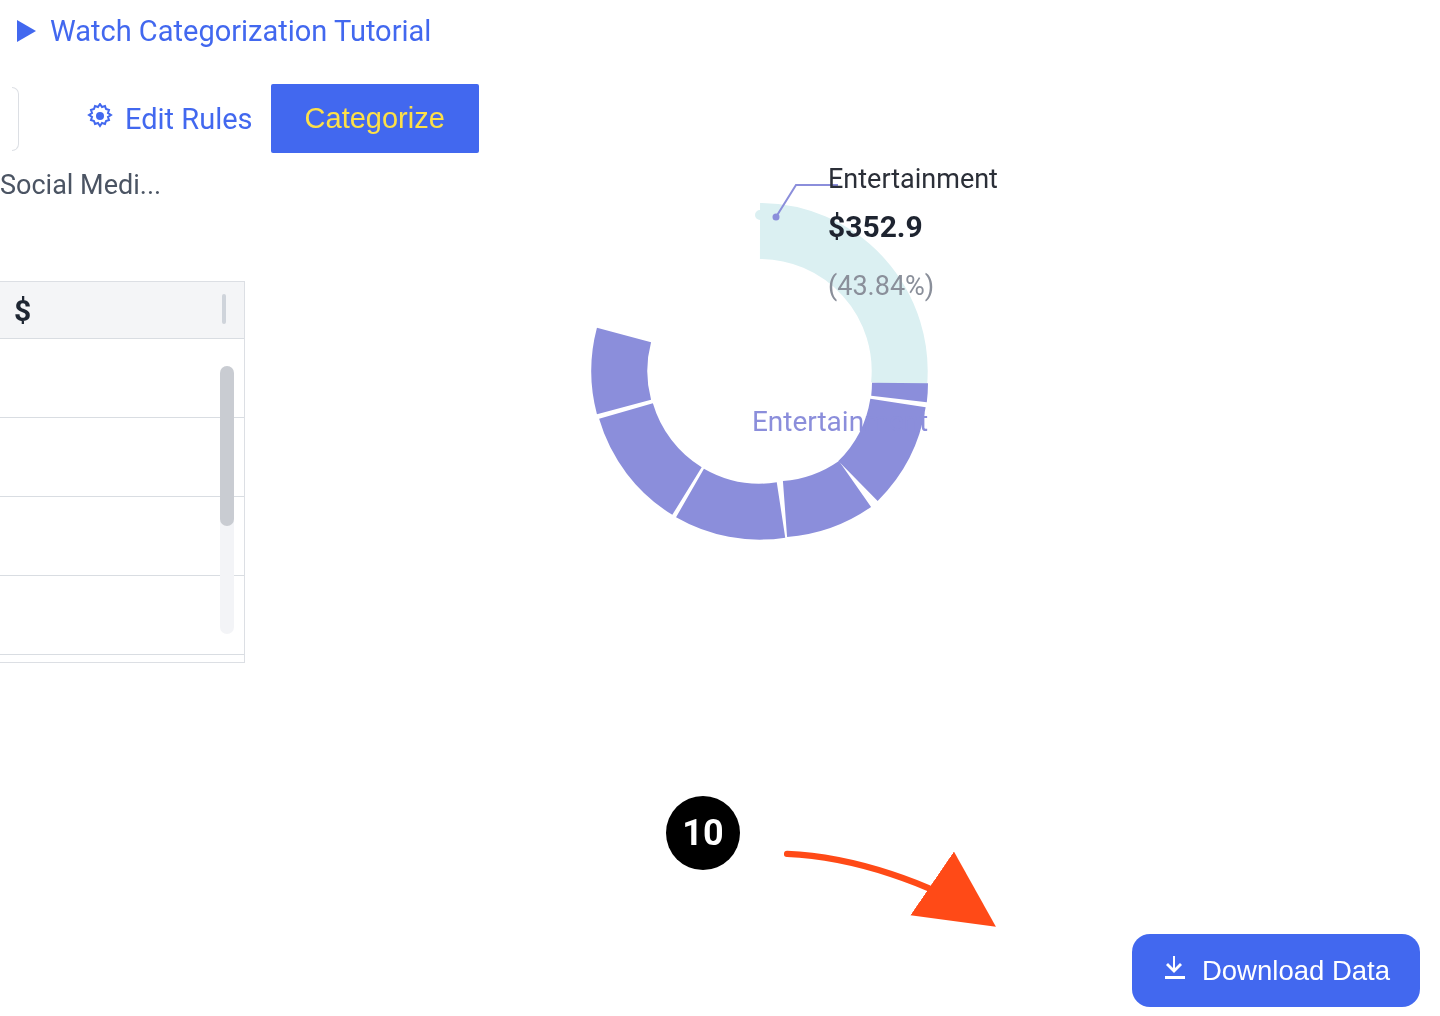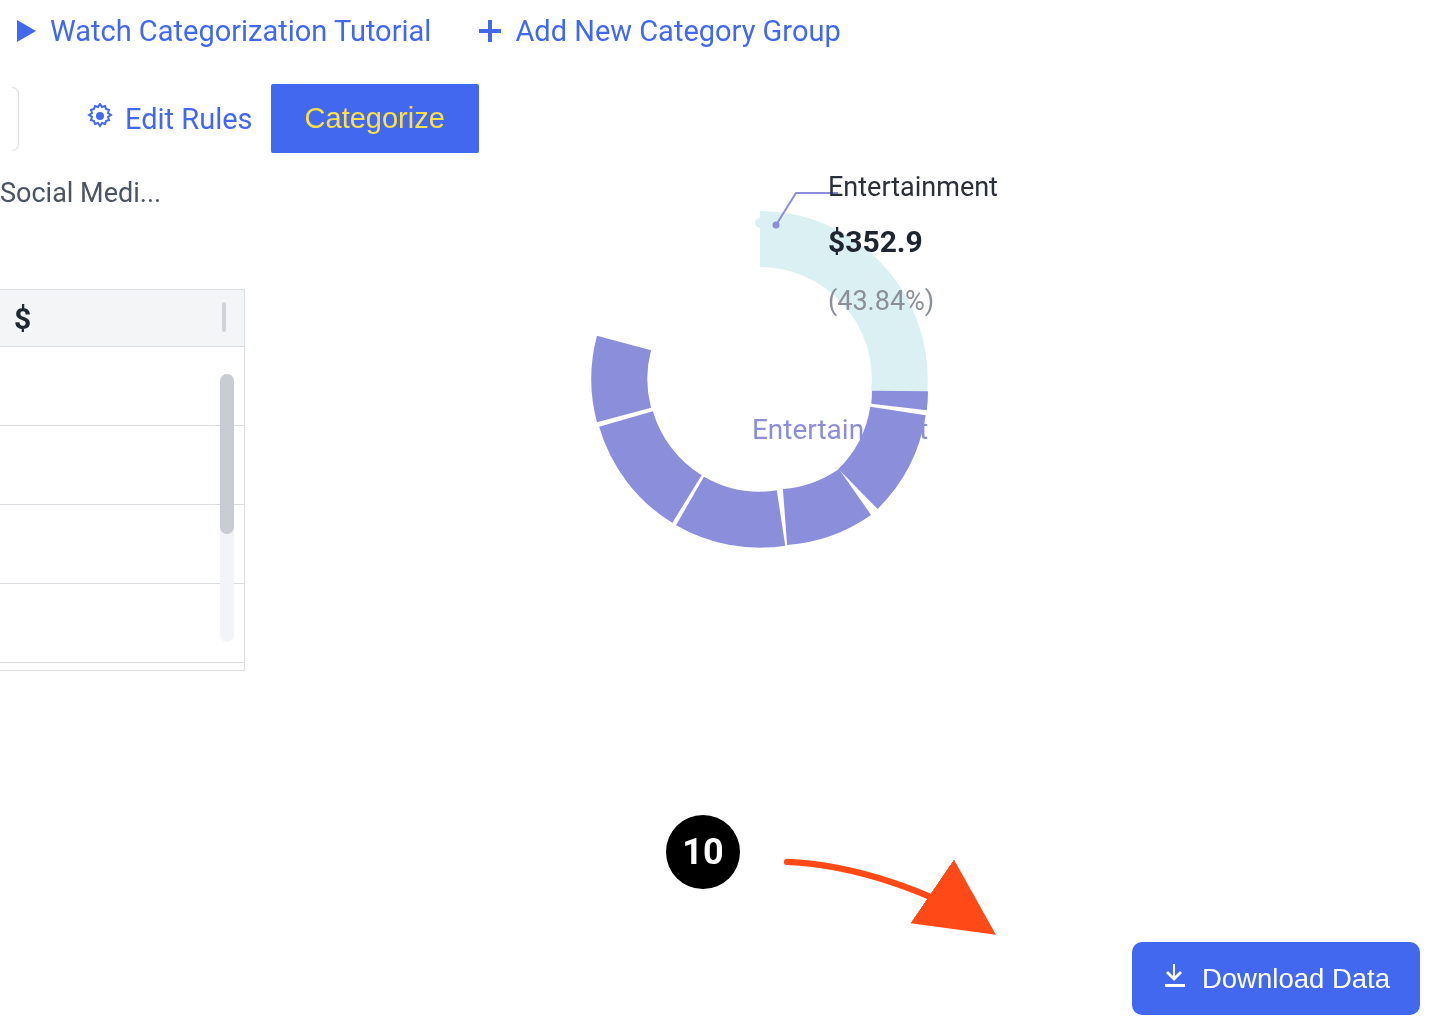--- a/index.html
+++ b/index.html
@@ -15,64 +15,56 @@
   html,body{margin:0;padding:0;width:1440px;height:1016px;background:#fff;font-family:-apple-system,BlinkMacSystemFont,"Segoe UI",Roboto,Helvetica,Arial,sans-serif;font-size:16px;color:var(--ink);overflow:hidden}
 
   .topbar{padding:14px 0 0 14px;display:flex;gap:46px;align-items:flex-start}
   .toplink{display:flex;align-items:center;gap:12px;color:var(--blue);font-size:29px;cursor:pointer}
   .toplink .ic{display:inline-flex}
   .secondbar{margin-top:36px;padding-left:12px;display:flex;align-items:center;gap:18px}
   .ghost{width:6px;height:62px;border:1px solid var(--panel-border);border-radius:8px;border-left:none;border-top-left-radius:0;border-bottom-left-radius:0;background:#fff}
   .editrules{display:flex;align-items:center;gap:12px;color:var(--blue);font-size:29px;cursor:pointer;margin-left:50px}
   .btn-primary{background:var(--blue);color:#fde047;font-size:29px;padding:18px 34px;border-radius:2px;border:none;cursor:pointer}
 
-  .chiprow{margin-top:24px;padding-left:0;font-size:27px;color:#4b5463}
+  .chiprow{margin-top:16px;padding-left:0;font-size:27px;color:#4b5463}
 
   .lower{position:relative;margin-top:80px;height:720px}
   .table-stub{position:absolute;left:0;top:0;width:244px;height:380px;border:1px solid var(--panel-border);border-left:none;background:#fff}
   .table-stub .hdr{height:56px;background:#f4f5f7;border-bottom:1px solid var(--row-border);display:flex;align-items:center;padding-left:14px;font-size:30px;font-weight:700;color:#1f2733;position:relative}
   .table-stub .hdr .mini{position:absolute;right:18px;top:12px;width:4px;height:30px;background:#cfd4db;border-radius:2px}
   .table-stub .row{height:78px;border-bottom:1px solid var(--row-border);position:relative}
   .table-stub .row:last-child{border-bottom:none}
   .table-stub .vhandle{position:absolute;right:12px;top:10px;width:6px;height:58px;background:transparent;border-radius:3px}
   .scrolltrack{position:absolute;right:10px;top:84px;width:14px;height:268px;background:#f3f4f7;border-radius:7px}
   .scrollthumb{position:absolute;right:10px;top:84px;width:14px;height:160px;background:#c9ccd2;border-radius:7px}
 
   .chart-wrap{position:absolute;left:560px;top:-110px;width:560px;height:500px}
   .chart-center{position:absolute;left:50%;top:50%;transform:translate(-50%,-50%);font-size:28px;color:var(--donut-purple)}
   .callout{position:absolute;left:828px;top:-120px;font-size:27px;line-height:1.35}
   .callout .cat{color:#2b2f38}
-  .callout .amt{font-size:30px;font-weight:700;color:#1e2430;margin-top:17px}
+  .callout .amt{font-size:30px;font-weight:700;color:#1e2430;margin-top:10px}
   .callout .pct{color:var(--muted);margin-top:20px}
 
-  .download{position:absolute;right:20px;bottom:-6px;background:var(--blue);color:#fff;font-size:27.5px;border:none;border-radius:10px;padding:20px 30px;display:flex;align-items:center;gap:14px;cursor:pointer}
+  .download{position:absolute;right:20px;bottom:-6px;background:var(--blue);color:#fff;font-size:27.5px;border:none;border-radius:18px;padding:20px 30px;display:flex;align-items:center;gap:14px;cursor:pointer}
 
   
-  .step-badge{position:absolute;left:666px;bottom:120px;width:74px;height:74px;border-radius:50%;background:#000;color:#fff;display:flex;align-items:center;justify-content:center;font-size:36px;font-weight:700}
+  .step-badge{position:absolute;left:666px;bottom:131px;width:74px;height:74px;border-radius:50%;background:#000;color:#fff;display:flex;align-items:center;justify-content:center;font-size:36px;font-weight:700}
   .arrow{position:absolute;left:740px;bottom:60px;width:300px;height:100px;pointer-events:none}
 </style>
 </head>
 <body>
 
 <div class="topbar">
   <div class="toplink">
     <span class="ic">
       <svg width="24" height="26" viewBox="0 0 24 26">
           <path d="M3 2 L22 13 L3 24 Z" fill="#4268ef"></path>
         </svg>
     </span>
     <span>Watch Categorization Tutorial</span>
-  </div>
-  <div class="toplink">
-    <span class="ic">
-      <svg width="26" height="26" viewBox="0 0 26 26">
-          <path d="M11 2h4v9h9v4h-9v9h-4v-9H2v-4h9z" fill="#4268ef"></path>
-        </svg>
-    </span>
-    <span>Add New Category Group</span>
   </div>
 </div>
 
 <div class="secondbar">
   <div class="ghost"></div>
   <div class="editrules">
     <span class="ic">
       <svg width="26" height="26" viewBox="0 0 26 26">
           <circle cx="13" cy="13" r="4" fill="#4268ef"></circle>
           <path d="M13 1l2 3 3-1 1 3 3 1-1 3 3 2-3 2 1 3-3 1-1 3-3-1-2 3-2-3-3 1-1-3-3-1 1-3-3-2 3-2-1-3 3-1 1-3 3 1z" fill="none" stroke="#4268ef" stroke-width="2"></path>

